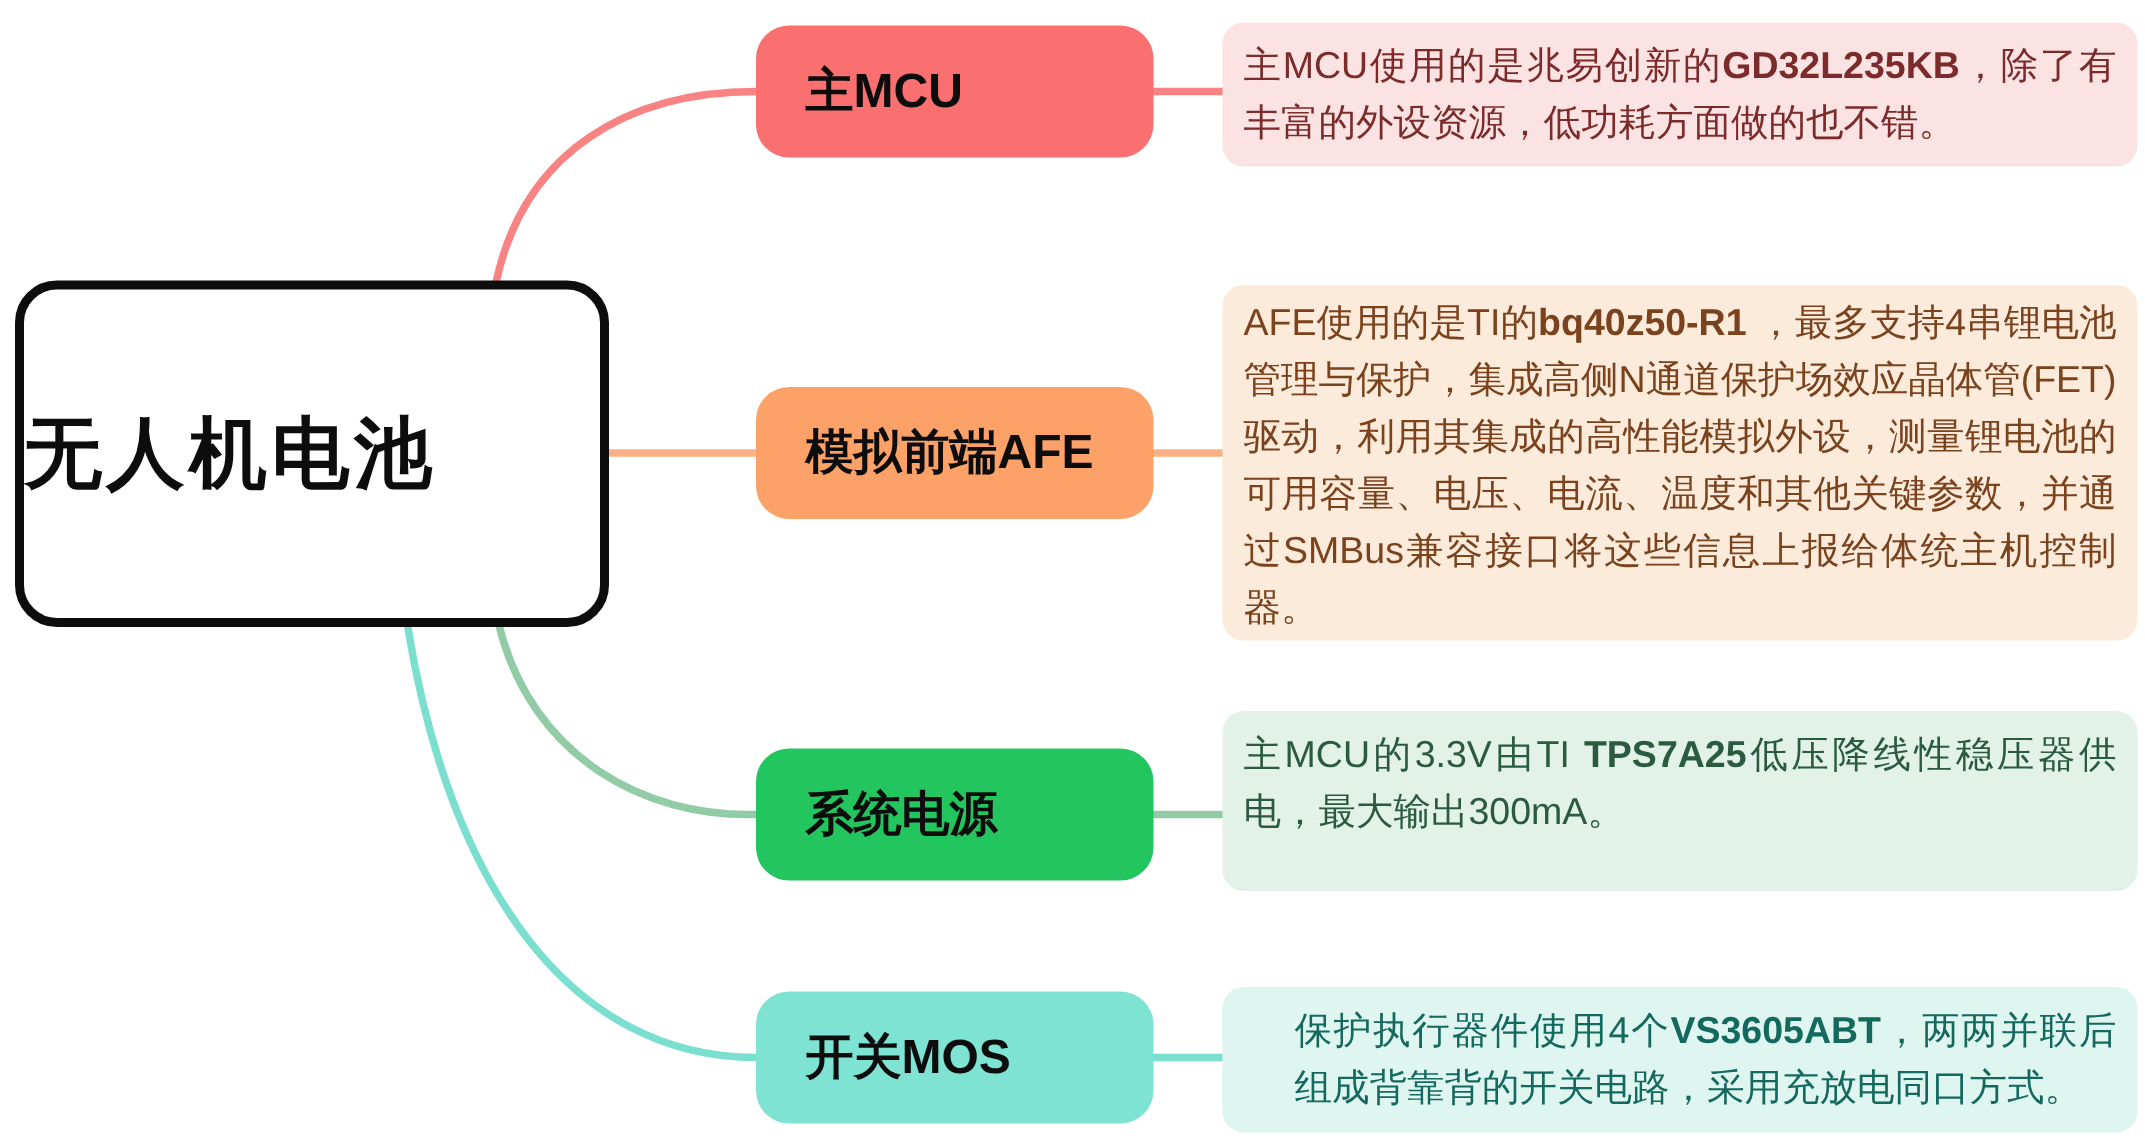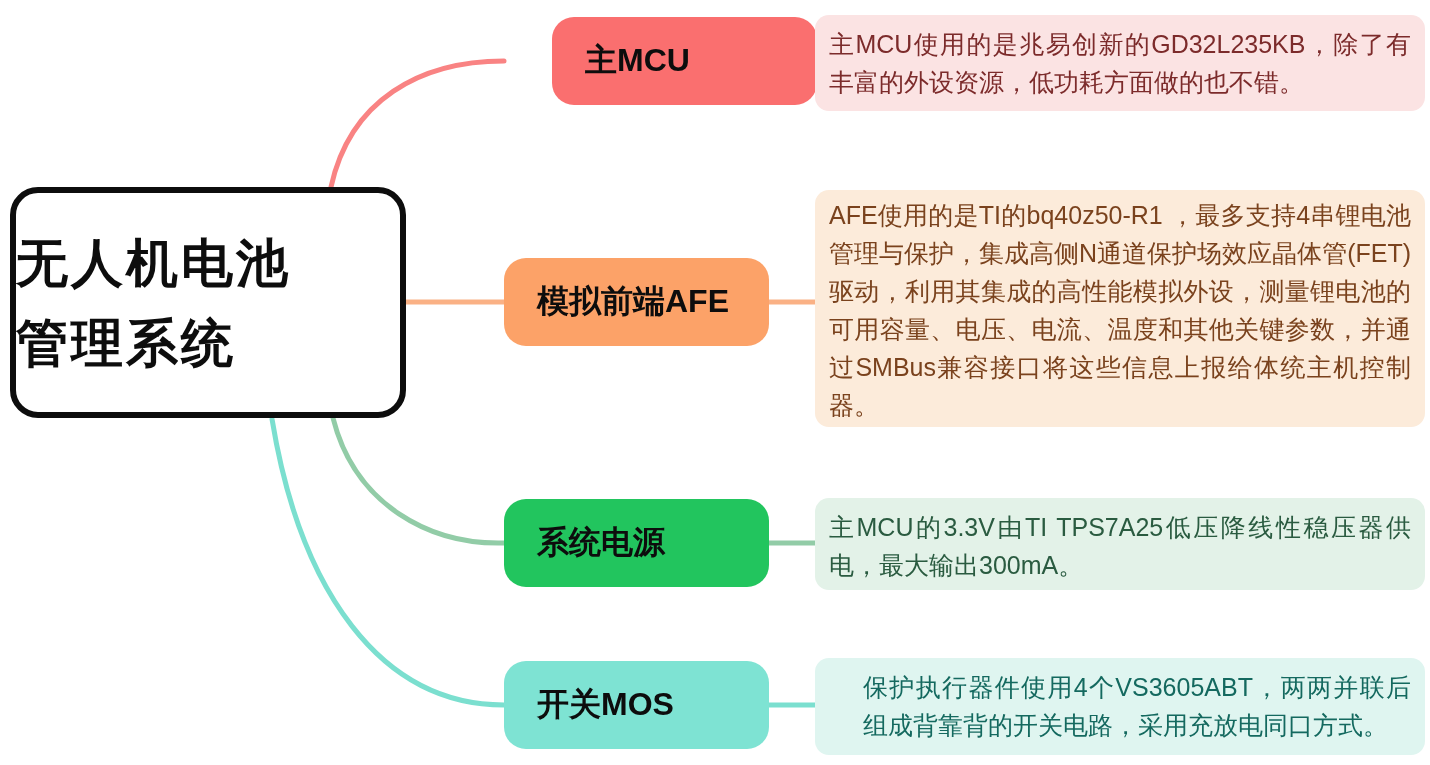--- a/index.html
+++ b/index.html
@@ -66,48 +66,47 @@
     position: absolute;
     left: 815px;
     width: 610px;
     border-radius: 14px;
     padding: 10px 14px;
     font-size: 25px;
     line-height: 38px;
     overflow: hidden;
     text-align: justify;
   }
-  .note b { font-weight: 400; }
+  .note b { font-weight: 700; }
   .note.n0 { top: 15px;  height: 96px;  }
   .note.n1 { top: 190px; height: 237px; padding-top: 6px; padding-bottom: 6px; }
-  .note.n2 { top: 498px; height: 92px;  }
+  .note.n2 { top: 474px; height: 120px;  }
   .note.n3 { top: 658px; height: 97px; padding-left: 48px;  }
 </style>
 </head>
 <body>
 
 <div class="canvas">
 
   <svg class="connectors" viewBox="0 0 1430 765" fill="none" stroke-linecap="round">
     <path d="M 331 187 C 350 100, 420 61, 504 61" stroke-width="5" stroke="#F98383"></path>
     <path d="M 769 61 L 816 61" stroke-width="5" stroke="#F98383"></path>
     <path d="M 406 302 L 504 302" stroke-width="5" stroke="#FAB185"></path>
     <path d="M 769 302 L 816 302" stroke-width="5" stroke="#FAB185"></path>
     <path d="M 333 418 C 355 505, 430 545, 504 543" stroke-width="5" stroke="#92CCA7"></path>
     <path d="M 769 543 L 818 543" stroke-width="5" stroke="#92CCA7"></path>
     <path d="M 272 419 C 300 590, 380 705, 504 705" stroke-width="5" stroke="#7BDFCF"></path>
     <path d="M 769 705 L 818 705" stroke-width="5" stroke="#7BDFCF"></path>
   </svg>
 
   <div class="root-node" style="border-color: rgb(13, 13, 13); background: rgb(255, 255, 255);">
     <div class="root-title-line">无人机电池</div>
-    <div class="root-title-line">管理系统</div>
   </div>
 
-  <div class="branch-node b0" style="background: rgb(250, 111, 111); margin-left: 48px;">
+  <div class="branch-node b0" style="background: rgb(250, 111, 111);">
     <span class="label">主MCU</span>
   </div>
   <div class="note n0" style="background: rgb(251, 227, 227); color: rgb(124, 43, 43);">
     <span>主MCU使用的是兆易创新的</span><b>GD32L235KB</b><span>，除了有丰富的外设资源，低功耗方面做的也不错。</span>
   </div>
 
   <div class="branch-node b1" style="background: rgb(252, 162, 104);">
     <span class="label">模拟前端AFE</span>
   </div>
   <div class="note n1" style="background: rgb(252, 235, 218); color: rgb(122, 66, 29);">

